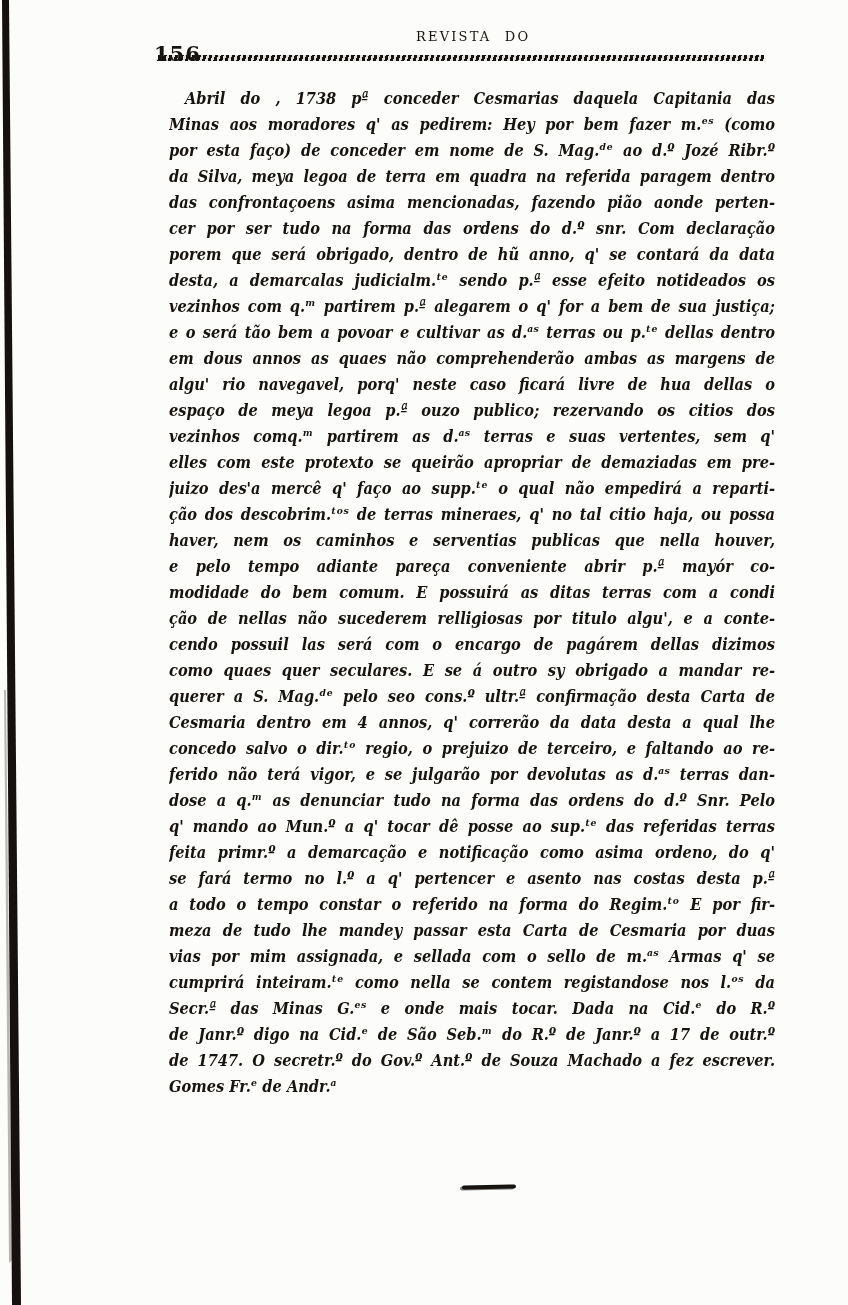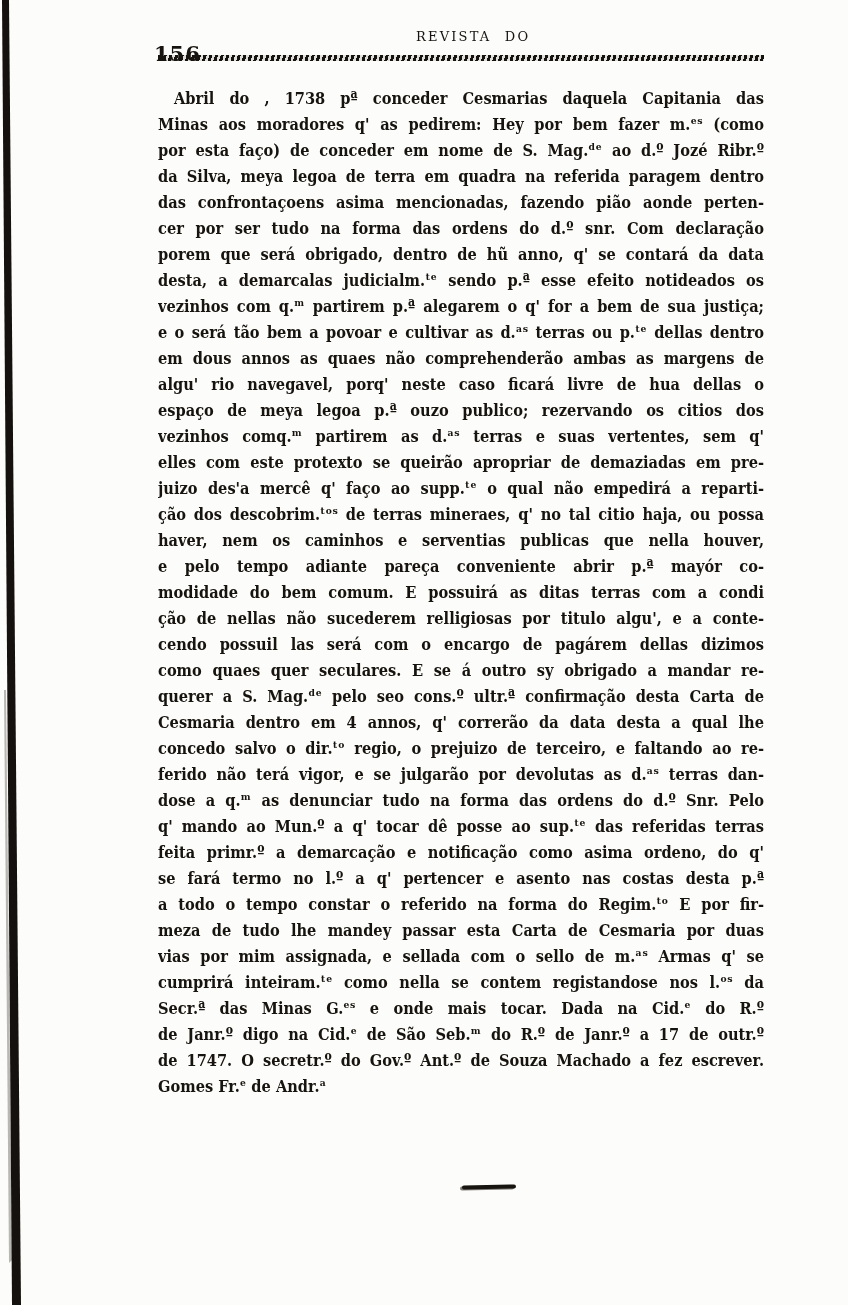--- a/index.html
+++ b/index.html
@@ -27,22 +27,23 @@
     letter-spacing: 2.2px; word-spacing: 7px;
   }
   .header-rule {
     position: absolute; left: 158px; top: 55px;
     width: 606px; height: 6px;
     background: repeating-linear-gradient(105deg,
       var(--ink, #17130e) 0 3px, rgba(23,19,14,0.12) 3px 5.5px);
   }
 
   .text-block {
-    position: absolute; left: 158px; top: 85px;
+    position: absolute; left: 169px; top: 85px;
     width: 606px;
+    font-style: italic;
   }
   .line {
     height: 26px; line-height: 26px;
     font-size: 14.6px; font-weight: 700;
     letter-spacing: 0px;
     text-align: justify;
     text-align-last: justify;
     overflow: hidden;
     white-space: nowrap;
     transform: scaleY(1.16);

